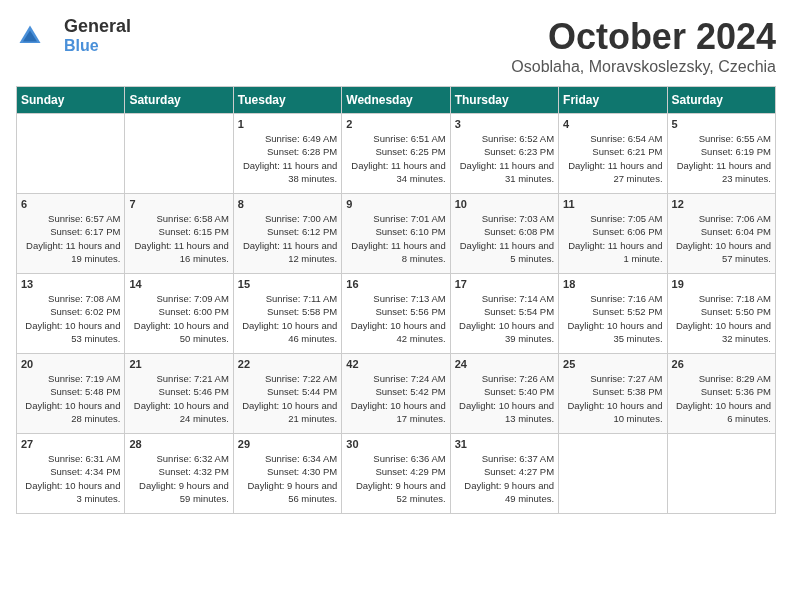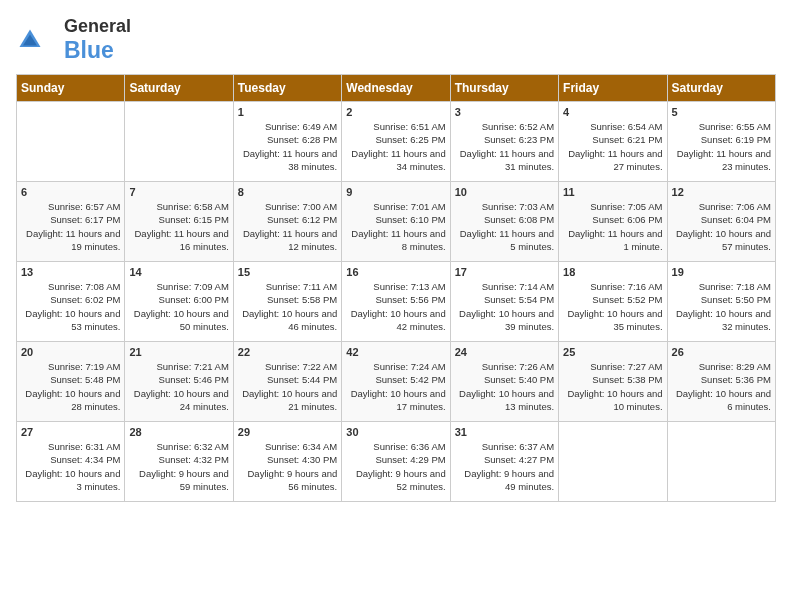--- a/index.html
+++ b/index.html
@@ -20,21 +20,21 @@
       display: flex;
       align-items: center;
       gap: 20px;
     }
     .logo-text-general {
       font-size: 18px;
       font-weight: bold;
       color: #333;
     }
     .logo-text-blue {
-      font-size: 23px;
+      font-size: 16px;
       font-weight: bold;
       color: #4a90d9;
     }
     .logo-icon {
       width: 28px;
       height: 28px;
     }
     .title-block {
       text-align: right;
     }
@@ -46,21 +46,21 @@
     .location-title {
       font-size: 16px;
       color: #555;
     }
     .calendar {
       width: 100%;
       border-collapse: collapse;
       table-layout: fixed;
     }
     .calendar th {
-      background-color: #a16207;
+      background-color: #0f766e;
       color: #fff;
       font-size: 12px;
       font-weight: bold;
       padding: 6px 4px;
       text-align: left;
       border: 1px solid #ccc;
     }
     .calendar td {
       border: 1px solid #ccc;
       vertical-align: top;
@@ -94,20 +94,24 @@
 <div class="header">
   <div class="logo">
     <svg class="logo-icon" viewBox="0 0 40 40" xmlns="http://www.w3.org/2000/svg">
       <polygon points="20,5 35,30 5,30" fill="#4a90d9"></polygon>
       <polygon points="20,12 30,28 10,28" fill="#2a6db5"></polygon>
     </svg>
     <div>
       <span class="logo-text-general">General</span><br>
       <span class="logo-text-blue">Blue</span>
     </div>
+  </div>
+  <div class="title-block">
+    <div class="month-title">October 2024</div>
+    <div class="location-title">Osoblaha, Moravskoslezsky, Czechia</div>
   </div>
 </div>
 
 <table class="calendar">
   <thead>
     <tr>
       <th>Sunday</th>
       <th>Saturday</th>
       <th>Tuesday</th>
       <th>Wednesday</th>

